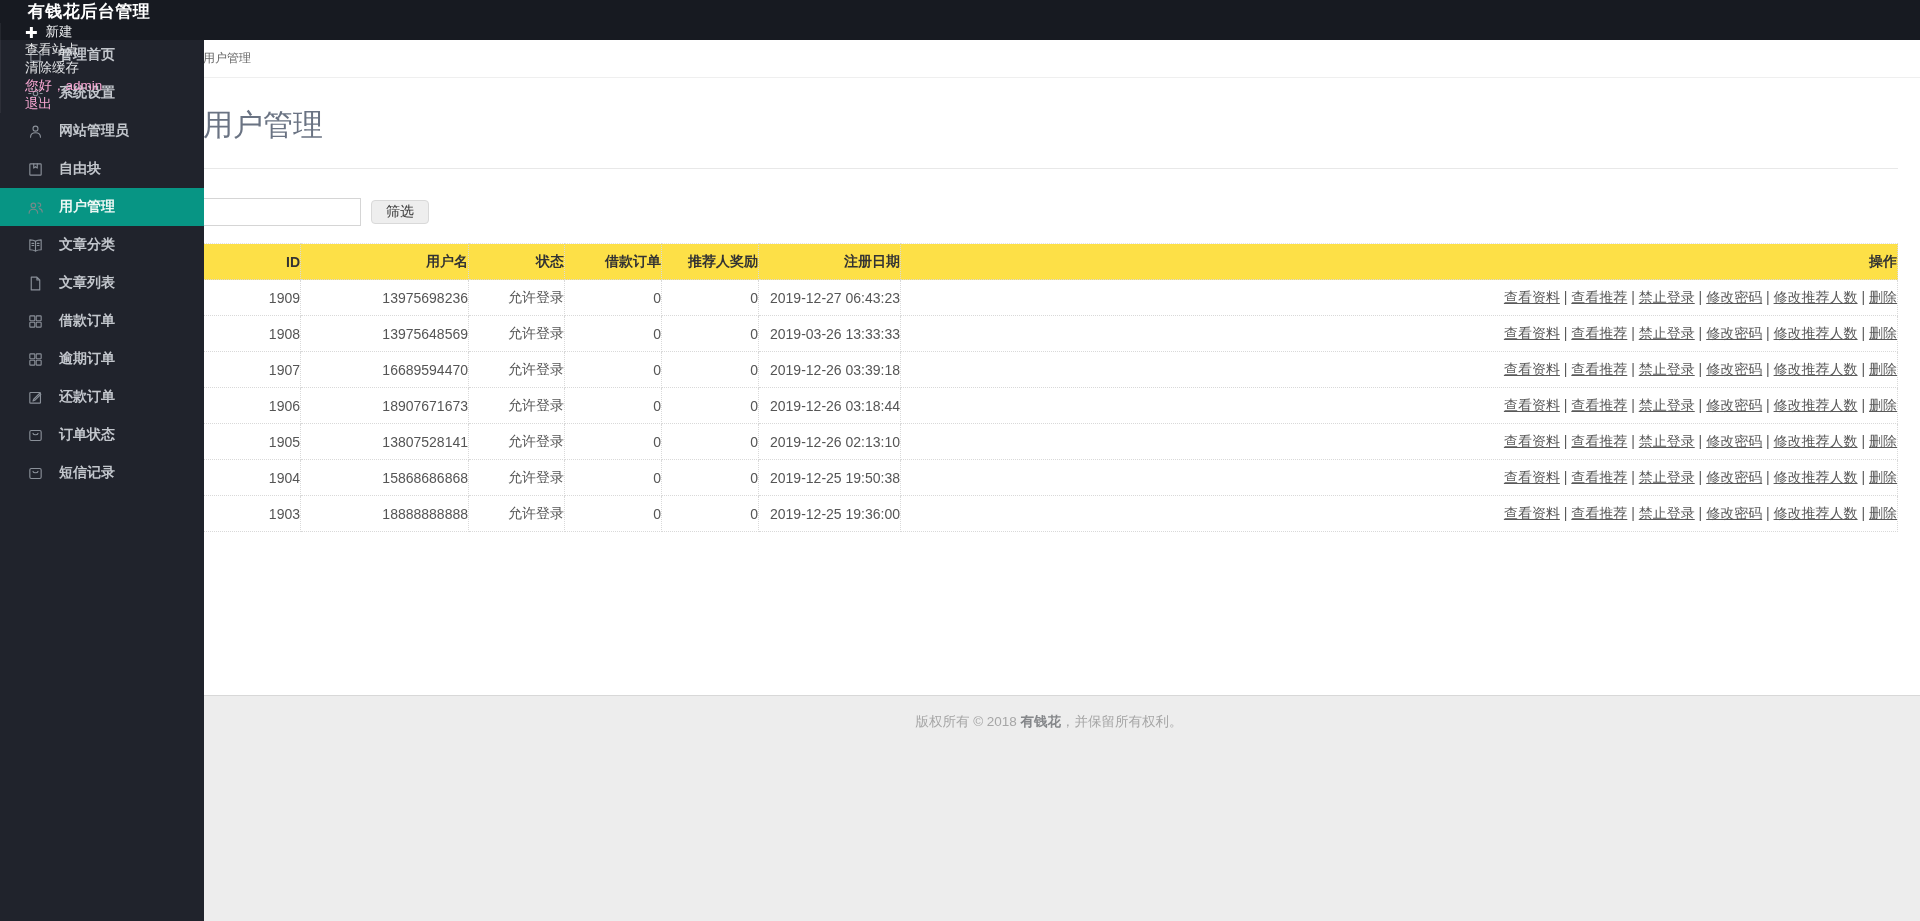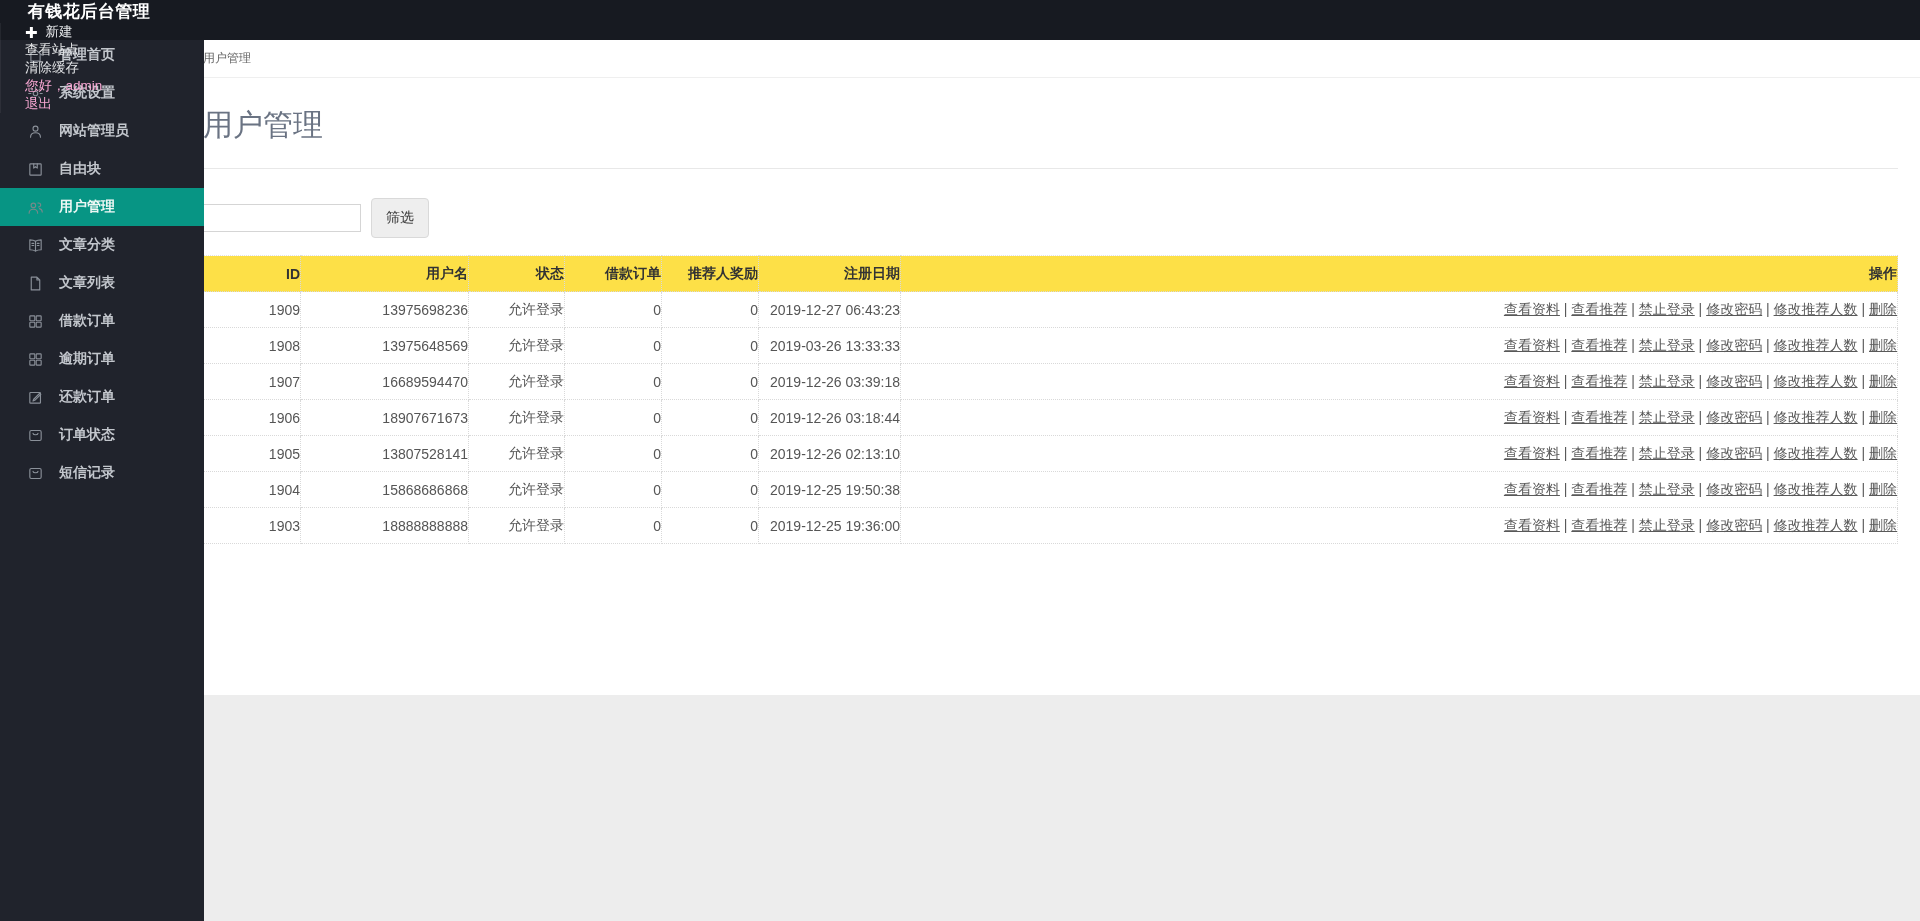--- a/index.html
+++ b/index.html
@@ -60,21 +60,21 @@
     margin-top:27px; margin-bottom:22px;
   }
   .title-rule { border:none; border-top:1px solid #e8e8e8; margin-bottom:29px; }
   
   .filter-row { display:flex; align-items:center; margin-bottom:17px; }
   .filter-input {
     width:158px; height:28px; border:1px solid #d5d5d5; border-radius:0;
     padding:0 8px; font-size:14px; color:#555; outline:none; background:#fff;
   }
   .filter-btn {
-    margin-left:10px; height:40px; padding:0 14px;
+    margin-left:10px; height:24px; padding:0 14px;
     background:#eeeeee; border:1px solid #d9d9d9; border-radius:4px;
     font-size:14px; color:#333; cursor:pointer;
     font-family:Liberation Serif, serif;
   }
   
   table.user-table { width:100%; border-collapse:collapse; table-layout:fixed; }
   .user-table th {
     background:#fde047; height:36px; font-size:14px; font-weight:bold;
     color:#333; text-align:right; border:1px dotted #d9d9d9;
     border-top:1px dotted #e3e3e3;
@@ -329,13 +329,16 @@
             <td>0</td>
             <td>0</td>
             <td>2019-12-25 19:36:00</td>
             <td><a class="row-action">查看资料</a><span class="action-sep"> | </span><a class="row-action">查看推荐</a><span class="action-sep"> | </span><a class="row-action">禁止登录</a><span class="action-sep"> | </span><a class="row-action">修改密码</a><span class="action-sep"> | </span><a class="row-action">修改推荐人数</a><span class="action-sep"> | </span><a class="row-action">删除</a></td>
           </tr>
         </tbody>
     </table>
 
   </div>
 
+  <div class="footer">
+    <span>版权所有 © 2018 </span><b>有钱花</b><span>，并保留所有权利。</span>
+  </div>
 </div>
 
 </body></html>

